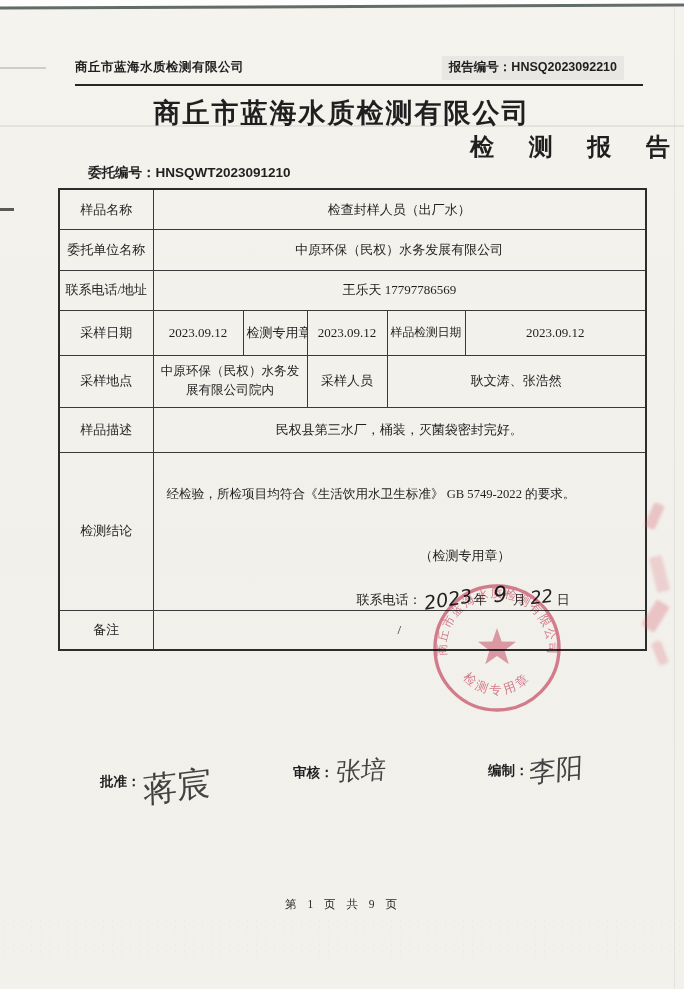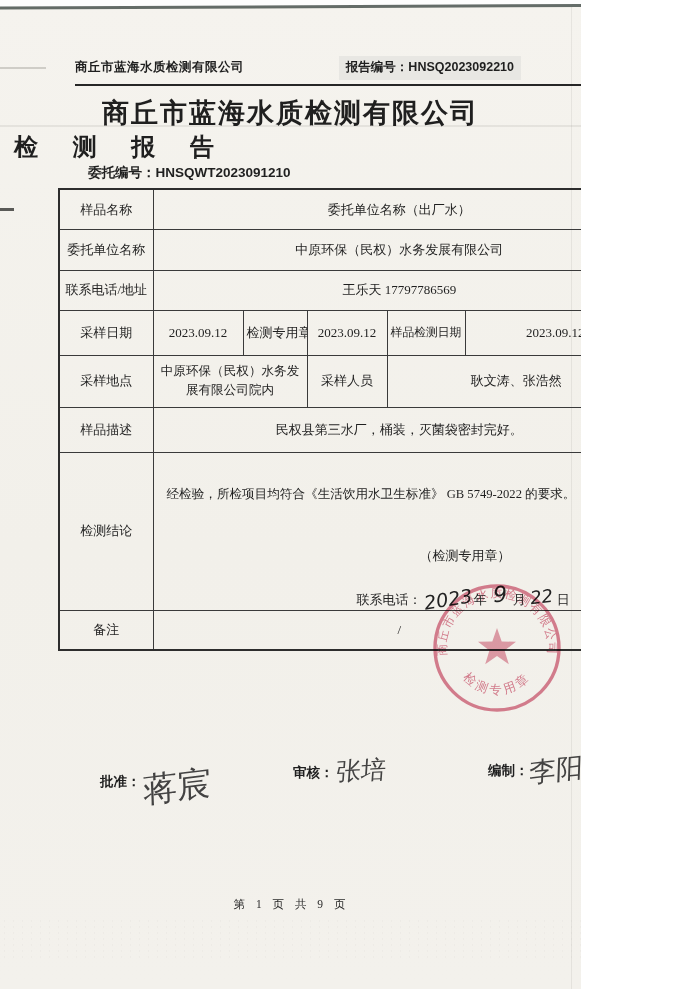--- a/index.html
+++ b/index.html
@@ -1,37 +1,37 @@
 <!DOCTYPE html>
 <html><head>
 <meta charset="utf-8">
 <style>
   html,body{margin:0;padding:0;background:#ffffff;}
-  .scan{position:relative;width:581px;height:989px;overflow:hidden;
+  .scan{position:relative;width:684px;height:989px;overflow:hidden;
         background:linear-gradient(180deg,#f5f3ee 0%,#f2f0ea 55%,#f3f1ec 100%);
         font-family:"Liberation Serif","DejaVu Serif",serif;color:#1f1f1f;}
   
   .top-white{position:absolute;left:0;top:0;width:100%;height:7px;background:#fdfdfd;}
   .top-edge{position:absolute;left:-4px;top:5px;width:708px;height:2.6px;background:#49524e;
             transform:rotate(-0.25deg);opacity:.85;}
   .artifact-h1{position:absolute;left:0;top:67px;width:46px;height:2px;background:#cfcdc7;}
   .artifact-h2{position:absolute;left:0;top:125px;width:100%;height:2px;background:rgba(90,90,85,.10);}
   .artifact-dash{position:absolute;left:0;top:208px;width:14px;height:3px;background:#5a5a57;}
   .artifact-right{position:absolute;right:9px;top:7px;width:1.5px;height:982px;background:rgba(120,120,115,.12);}
   .bottom-speckle{position:absolute;left:0;top:918px;width:100%;height:44px;opacity:.22;
       background-image:radial-gradient(#8f8d88 0.6px,transparent 0.8px);background-size:9px 6px;}
   
   .hdr-company{position:absolute;left:75px;top:59px;font-size:12.5px;font-weight:bold;
                font-family:"Liberation Sans","DejaVu Sans",sans-serif;letter-spacing:.5px;}
   .report-box{position:absolute;right:60px;top:56px;background:#e8e7e3;padding:3px 7px 4px 7px;
               font-size:12.5px;font-weight:bold;font-family:"Liberation Sans",sans-serif;}
   .hdr-rule{position:absolute;left:75px;top:84px;width:568px;height:2.2px;background:#262626;}
   .doc-title{position:absolute;left:0;top:95px;width:100%;text-align:center;font-size:27px;
              font-weight:bold;font-family:"Liberation Sans","DejaVu Sans",sans-serif;letter-spacing:2px;}
-  .doc-subtitle{position:absolute;left:0;top:131px;width:100%;text-align:left;font-size:24px;
+  .doc-subtitle{position:absolute;left:0;top:131px;width:100%;text-align:right;font-size:24px;
              font-weight:bold;font-family:"Liberation Sans","DejaVu Sans",sans-serif;letter-spacing:14px;text-indent:14px;}
   .commission{position:absolute;left:88px;top:164px;font-size:13.5px;font-weight:600;
              font-family:"Liberation Sans",sans-serif;}
   
   table.report{position:absolute;left:58px;top:188px;width:587px;border-collapse:collapse;
                table-layout:fixed;border:2px solid #2d2d2d;}
   table.report td{border:1.4px solid #3a3a3a;text-align:center;vertical-align:middle;
                   font-size:13px;line-height:1.5;padding:2px 3px;overflow:hidden;}
   td.lbl{font-weight:normal;}
   td.nowrap{white-space:nowrap;font-size:12.4px;}
@@ -95,21 +95,21 @@
       <col style="width:94px">
         <col style="width:90px">
         <col style="width:64px">
       <col style="width:80px">
         <col style="width:78px">
         <col style="width:181px">
     </colgroup>
     <tbody>
         <tr style="height:40px">
       <td class="lbl">样品名称</td>
-      <td colspan="5">委托单位名称（出厂水）</td>
+      <td colspan="5">检查封样人员（出厂水）</td>
     </tr>
     <tr style="height:41px">
       <td class="lbl">委托单位名称</td>
       <td colspan="5">中原环保（民权）水务发展有限公司</td>
     </tr>
     <tr style="height:40px">
       <td class="lbl">联系电话/地址</td>
       <td colspan="5">王乐天 17797786569</td>
     </tr>
     <tr style="height:45px">

